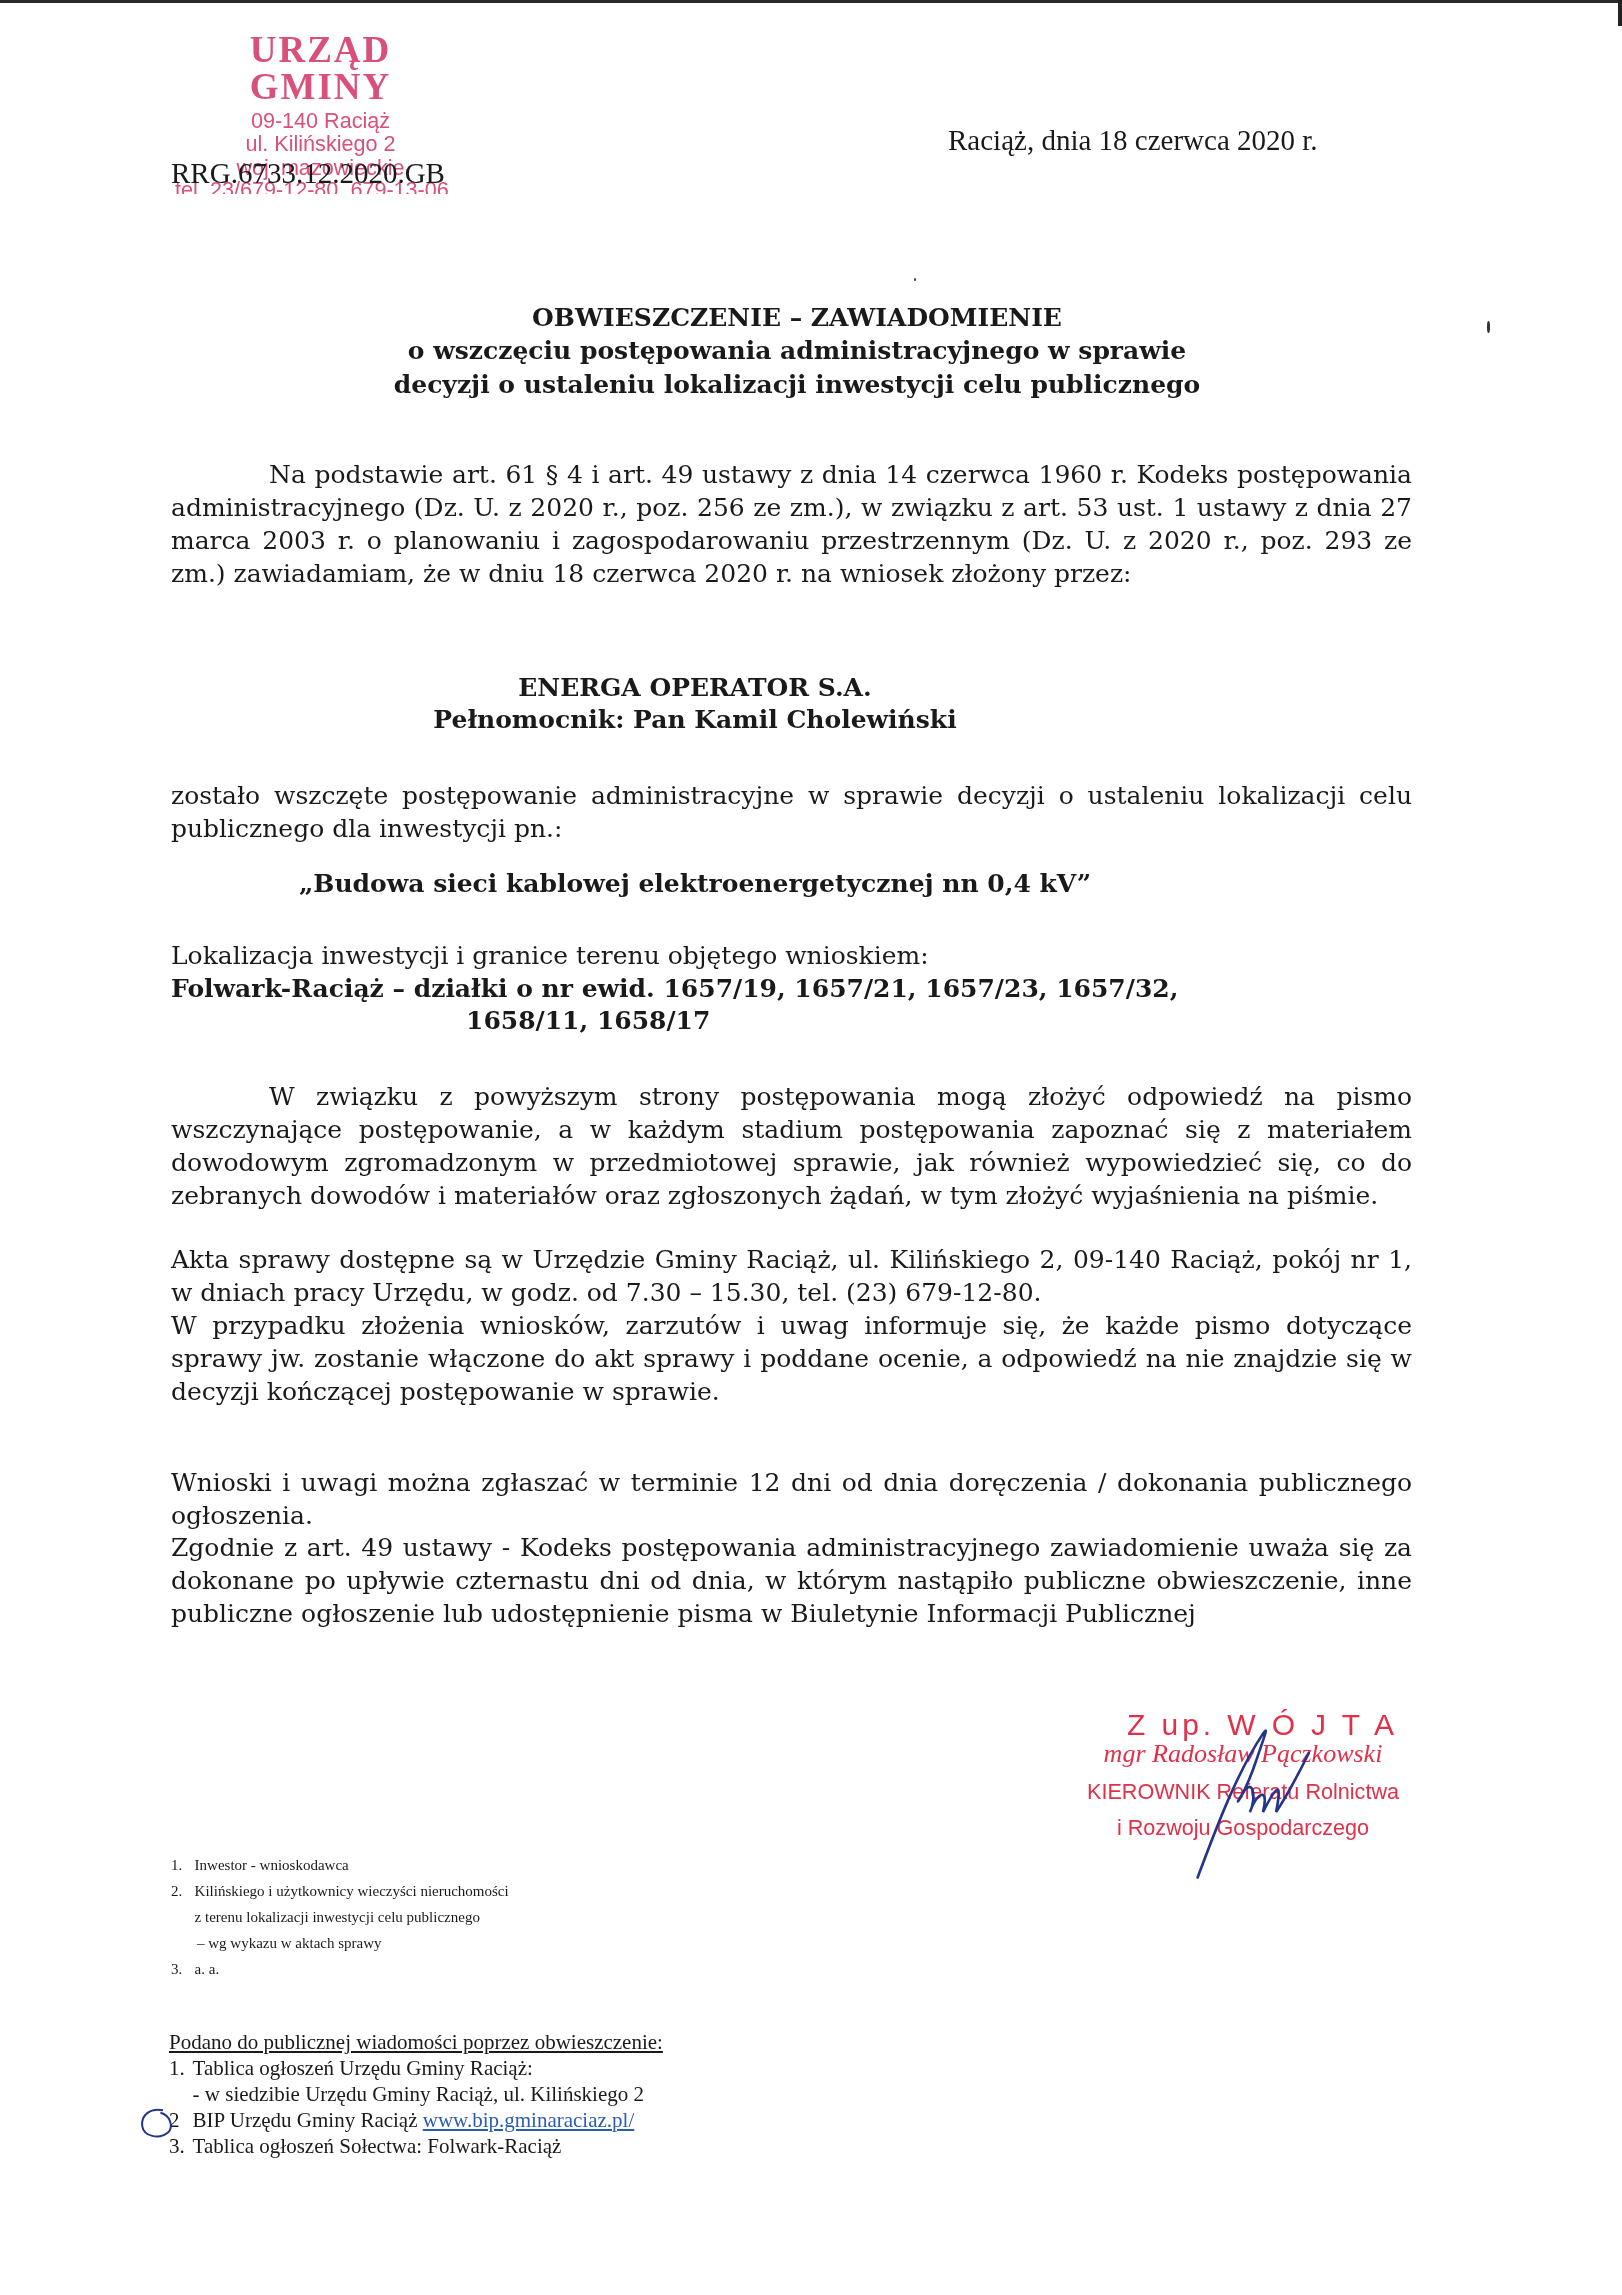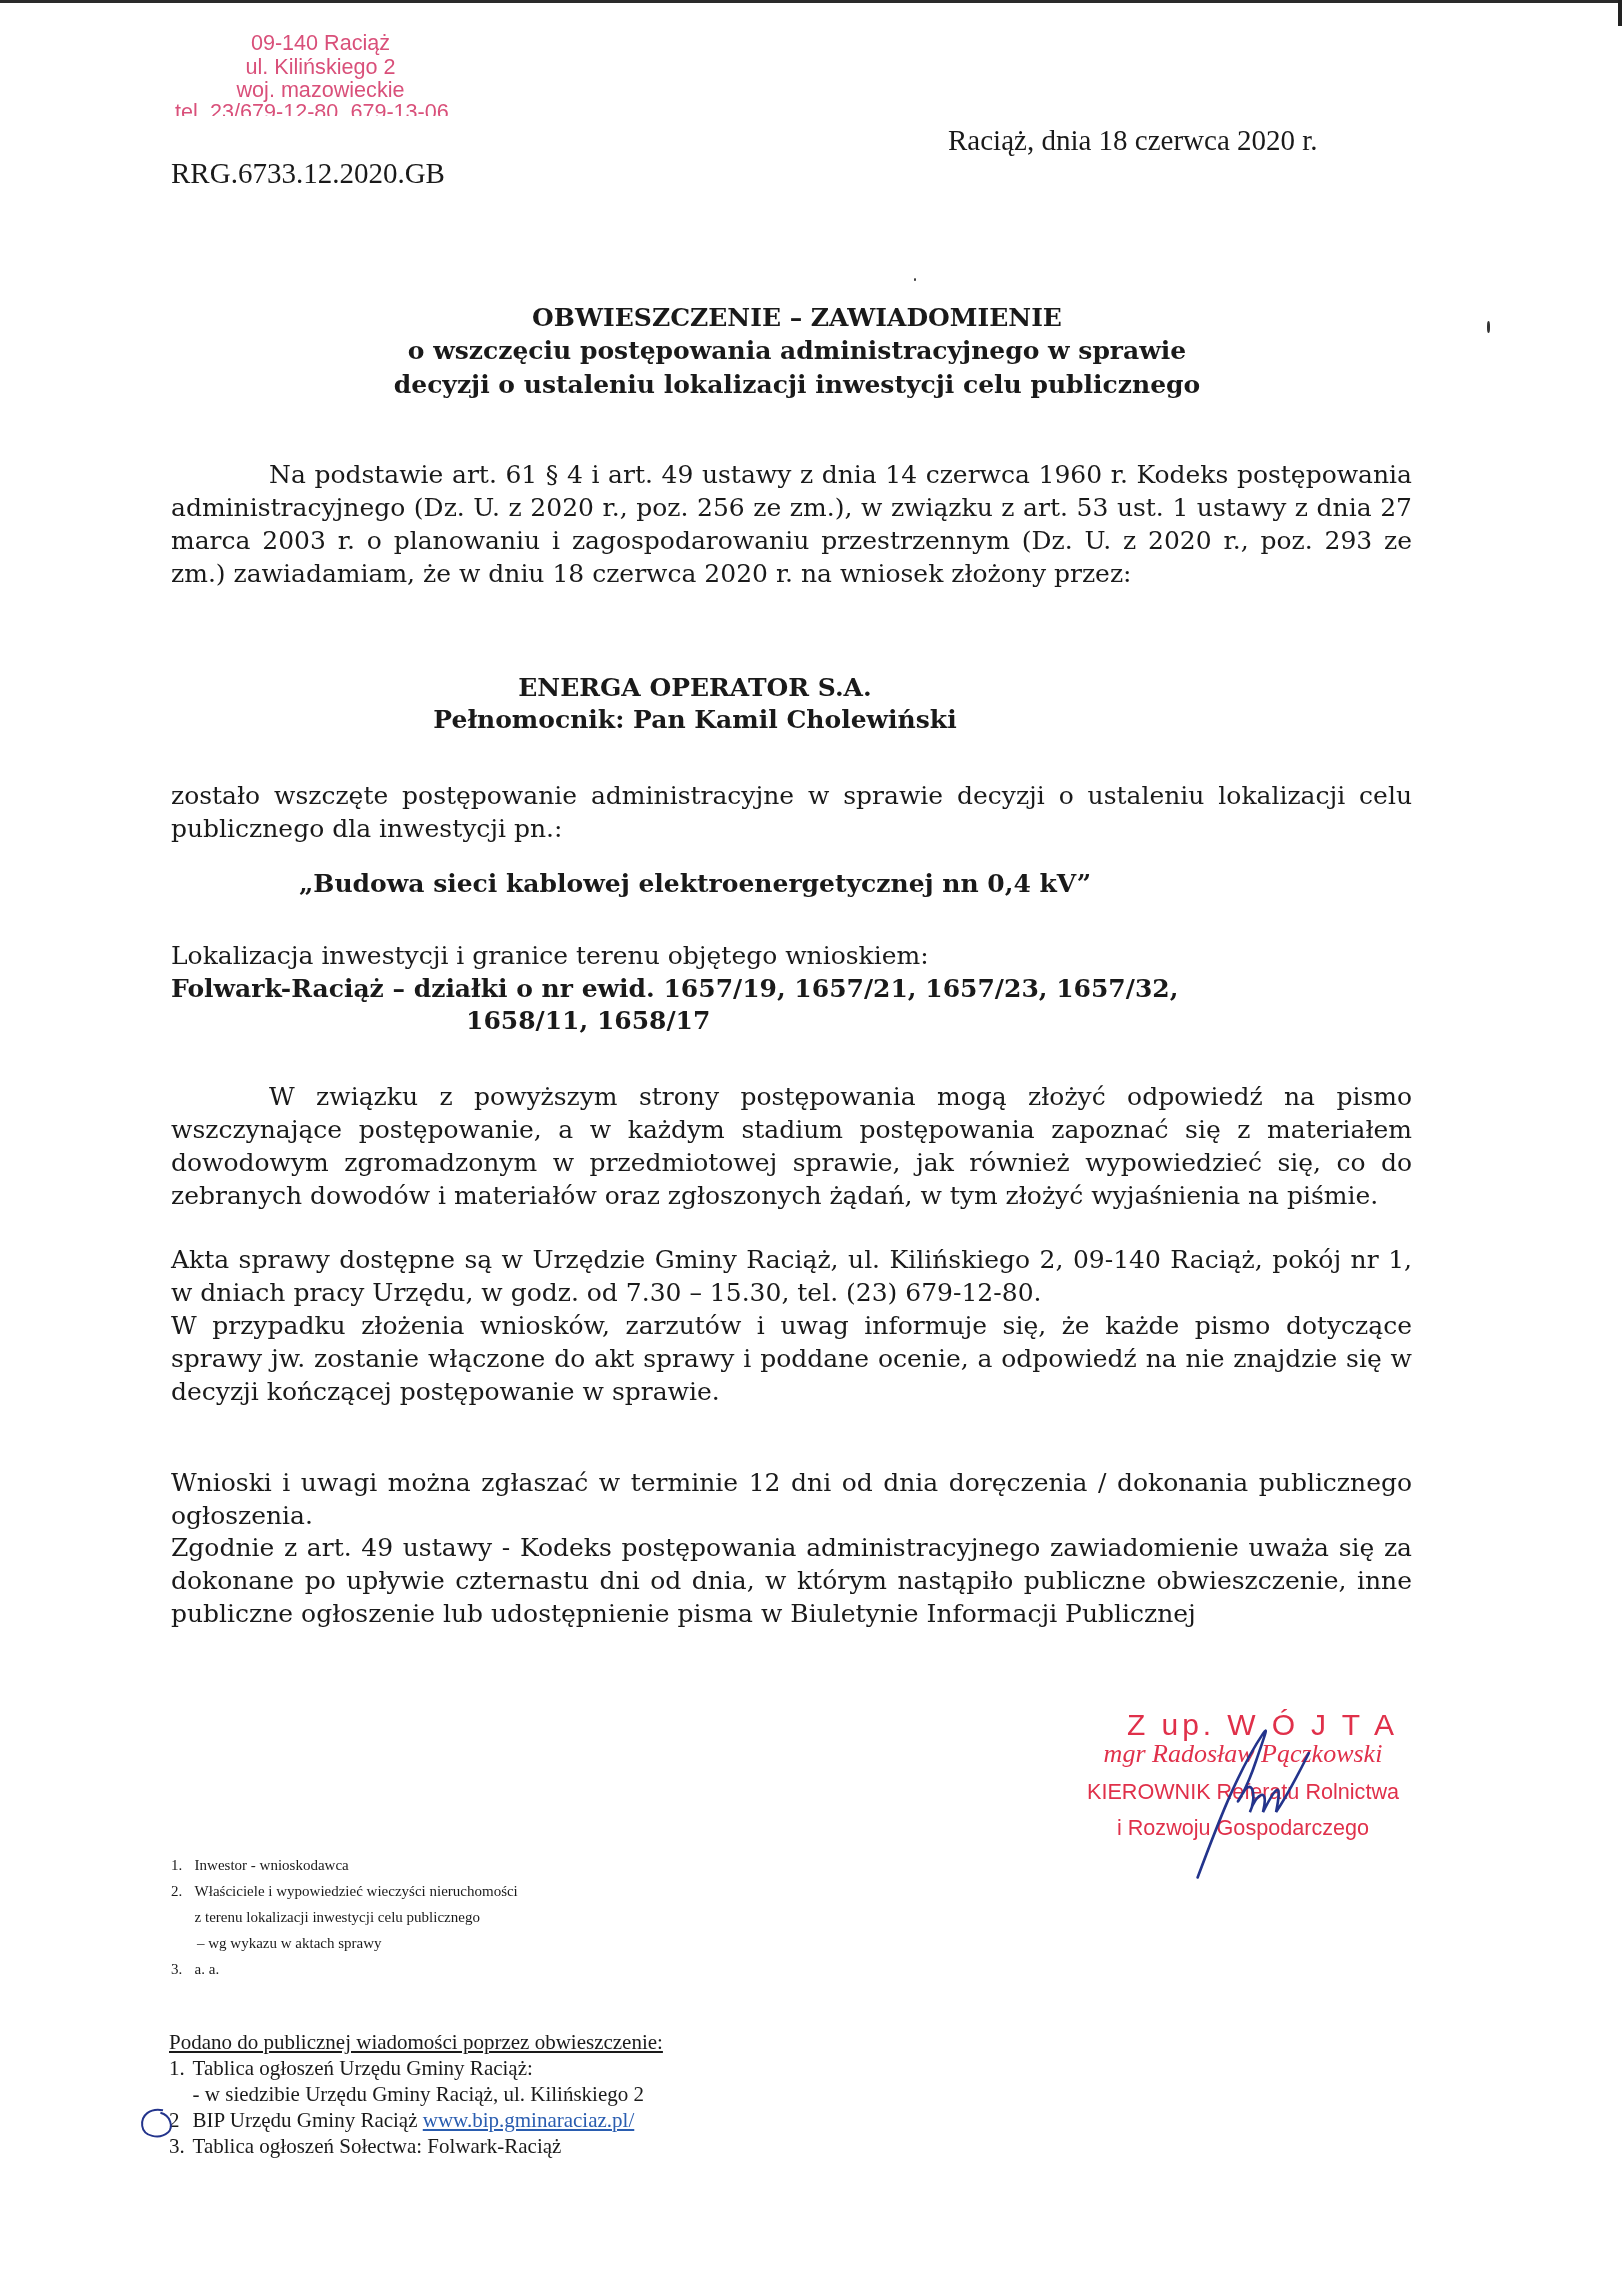--- a/index.html
+++ b/index.html
@@ -52,20 +52,21 @@
   .circle-mark { position: absolute; left: 137px; top: 2106px; }
   .speck { position: absolute; background: #333; border-radius: 50%; }
 </style>
 </head>
 <body>
 
 <div class="top-edge"></div>
 <div class="right-edge"></div>
 
 <div class="stamp-office">
+  <div class="s-title">URZĄD GMINY</div>
   <div class="s-line">09-140 Raciąż</div>
   <div class="s-line">ul. Kilińskiego 2</div>
   <div class="s-line">woj. mazowieckie</div>
   <div class="s-tel">tel. 23/679-12-80, 679-13-06</div>
 </div>
 
 <div class="ref-number">RRG.6733.12.2020.GB</div>
 <div class="place-date">Raciąż, dnia 18 czerwca 2020 r.</div>
 
 <div class="heading">
@@ -99,21 +100,21 @@
   <div class="sig-2">mgr Radosław Pączkowski</div>
   <div class="sig-3">KIEROWNIK Referatu Rolnictwa</div>
   <div class="sig-3" style="margin-top:12px;">i Rozwoju Gospodarczego</div>
 </div>
 <svg class="signature-scribble" width="170" width-note="" height="170" viewBox="0 0 260 260">
   <path d="M30 250 C60 170, 90 90, 130 30 C140 15, 130 40, 120 70 C100 130, 80 150, 100 120 C115 95, 120 130, 110 150 C120 120, 140 110, 130 150 C150 110, 160 100, 150 150 C170 120, 190 80, 200 60" fill="none" stroke="#23348c" stroke-width="4" stroke-linecap="round"></path>
 </svg>
 
 <div class="recipients">
   <div><span class="num">1.</span><span>Inwestor - wnioskodawca</span></div>
-  <div><span class="num">2.</span><span>Właściciele i wypowiedzieć wieczyści nieruchomości</span></div>
+  <div><span class="num">2.</span><span>Kilińskiego i użytkownicy wieczyści nieruchomości</span></div>
   <div class="cont">z terenu lokalizacji inwestycji celu publicznego</div>
   <div class="cont2">– wg wykazu w aktach sprawy</div>
   <div><span class="num">3.</span><span>a. a.</span></div>
 </div>
 
 <div class="published">
   <div class="ph">Podano do publicznej wiadomości poprzez obwieszczenie:</div>
   <div><span class="num">1.</span><span>Tablica ogłoszeń Urzędu Gminy Raciąż:</span></div>
   <div class="cont">- w siedzibie Urzędu Gminy Raciąż, ul. Kilińskiego 2</div>
   <div><span class="num">2</span><span>BIP Urzędu Gminy Raciąż</span> <a class="bip-link">www.bip.gminaraciaz.pl/</a></div>

